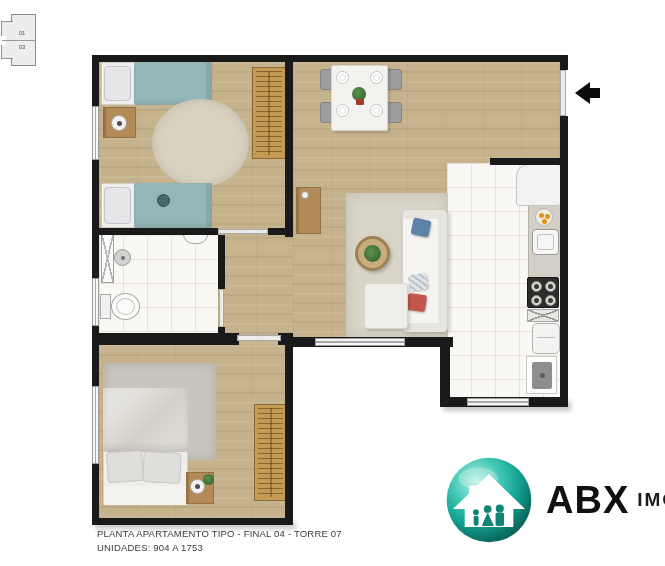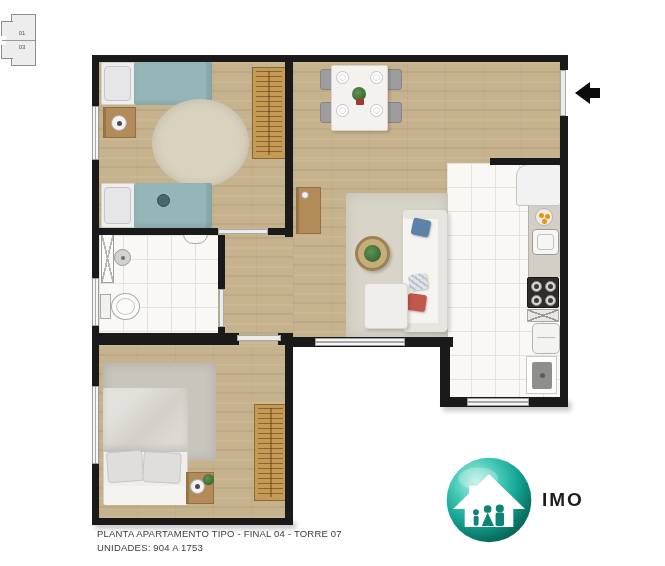--- a/index.html
+++ b/index.html
@@ -249,16 +249,17 @@
         <polygon points="50,21 90,60 10,60" fill="#ffffff"></polygon>
         <rect x="23" y="57" width="54" height="23" fill="#ffffff"></rect>
         <circle cx="35.5" cy="63.5" r="3.2" fill="#0e8476"></circle>
         <rect x="33" y="67.5" width="5.4" height="11" rx="2" fill="#0e8476"></rect>
         <circle cx="48.5" cy="60" r="4.3" fill="#0e8476"></circle>
         <polygon points="48.5,64 42,79 55.5,79" fill="#0e8476"></polygon>
         <circle cx="62" cy="59.5" r="4.5" fill="#0e8476"></circle>
         <rect x="57.3" y="64" width="9.4" height="15" rx="2" fill="#0e8476"></rect>
       </svg>
     </span>
+    <span class="brand" style="margin-left:12px;">ABX</span>
     <span class="brand-suffix">IMO</span>
   </div>
 
 </div>
 
 </body></html>

